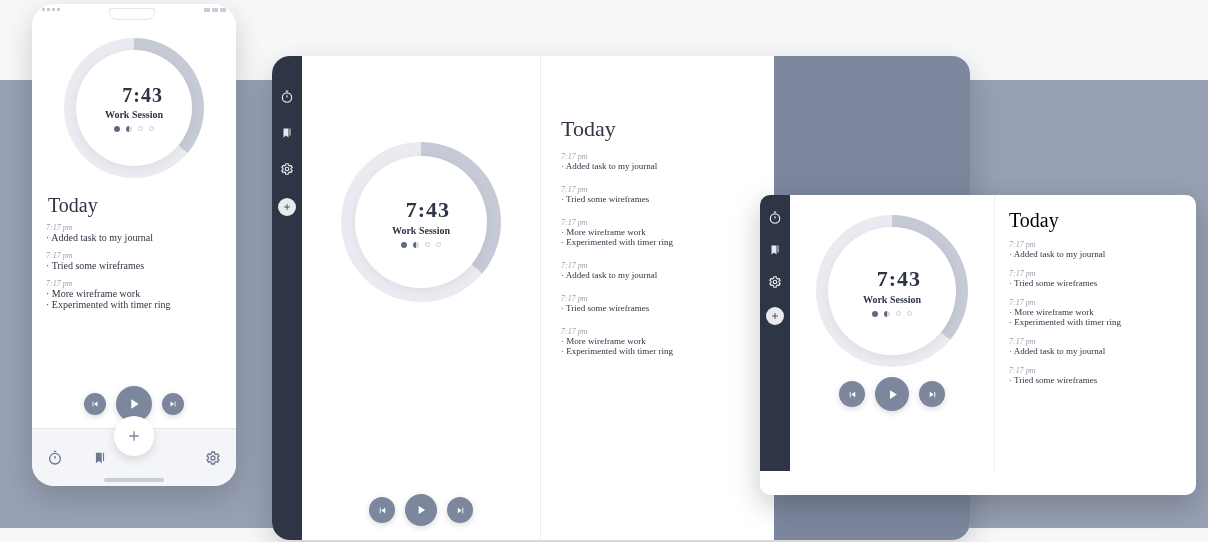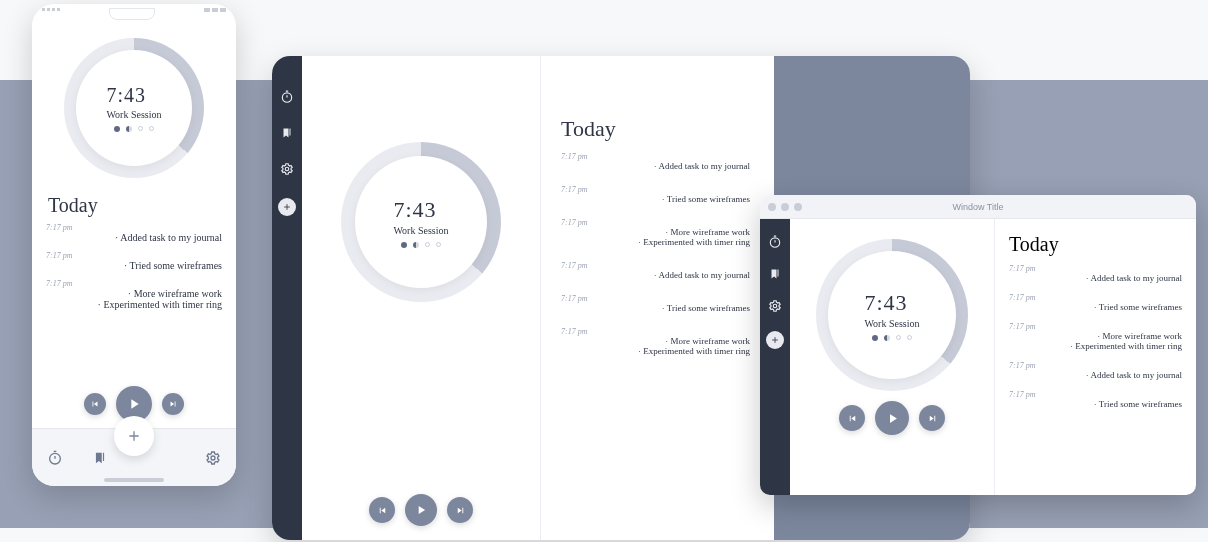--- a/index.html
+++ b/index.html
@@ -39,33 +39,33 @@
   .timer-ring {
     width: 140px; height: 140px; margin: 6px auto 0;
     border-radius: 50%; position: relative;
     background: conic-gradient(#C5CAD6 0deg 130deg, #E9EBF0 130deg 360deg);
     display:flex; align-items:center; justify-content:center;
   }
   .timer-ring::before {
     content:""; position:absolute; inset:12px; background:#fff; border-radius:50%;
     box-shadow: 0 2px 8px rgba(0,0,0,0.06);
   }
-  .timer-ring .center { position:relative; text-align:left; color:#2E3544; }
+  .timer-ring .center { position:relative; text-align:right; color:#2E3544;font-weight:bold; }
   .timer-ring .time { font-size:20px; letter-spacing:1px; }
   .timer-ring .label { font-size:10px; margin-top:2px; }
   .dots { display:flex; gap:6px; justify-content:center; margin-top:6px; }
   .dots span { width:6px; height:6px; border-radius:50%; background:#D6D9E2; }
   .dots span.active { background:#5F6A82; }
   .dots span.half { background: linear-gradient(90deg,#5F6A82 50%,#D6D9E2 50%); }
   .dots span.ring { background:transparent; border:1px solid #C9CDD8; width:5px; height:5px; }
 
   .phone .today { font-size:20px; margin:16px 0 6px 2px; color:#2E3544; }
   .entry { margin-bottom:8px; }
   .entry .t { font-size:8px; color:#9AA2B2;font-style:italic; }
-  .entry .line { font-size:10px; color:#2E3544;text-align:right; }
+  .entry .line { font-size:10px; color:#2E3544; }
 
   .phone .media {
     position:absolute; left:0; right:0; bottom:64px;
     display:flex; justify-content:center; align-items:center; gap:10px;
   }
   .mbtn {
     background:#7C879E; border-radius:50%; display:flex; align-items:center; justify-content:center;
     color:#fff; box-shadow:0 2px 6px rgba(0,0,0,0.15);
   }
   .mbtn.sm { width:22px; height:22px; }
@@ -336,28 +336,20 @@
           <div class="line">· More wireframe work</div>
           <div class="line">· Experimented with timer ring</div>
         </div>
       </div>
   </div>
 
   <div class="gutter"></div>
 </div>
 
 <div class="window">
-  <div class="titlebar">
-    <div class="traffic">
-      <span></span>
-      <span></span>
-      <span></span>
-    </div>
-    <div class="title">Window Title</div>
-  </div>
   <div class="body">
     <div class="sidebar">
       <div class="sicon">
         <svg width="14" height="14" viewBox="0 0 24 24" fill="none" stroke="currentColor" stroke-width="2">
             <circle cx="12" cy="13" r="8"></circle>
             <path d="M12 9v4M10 2h4"></path>
           </svg>
       </div>
       <div class="sicon">
         <svg width="12" height="12" viewBox="0 0 24 24" fill="currentColor">

